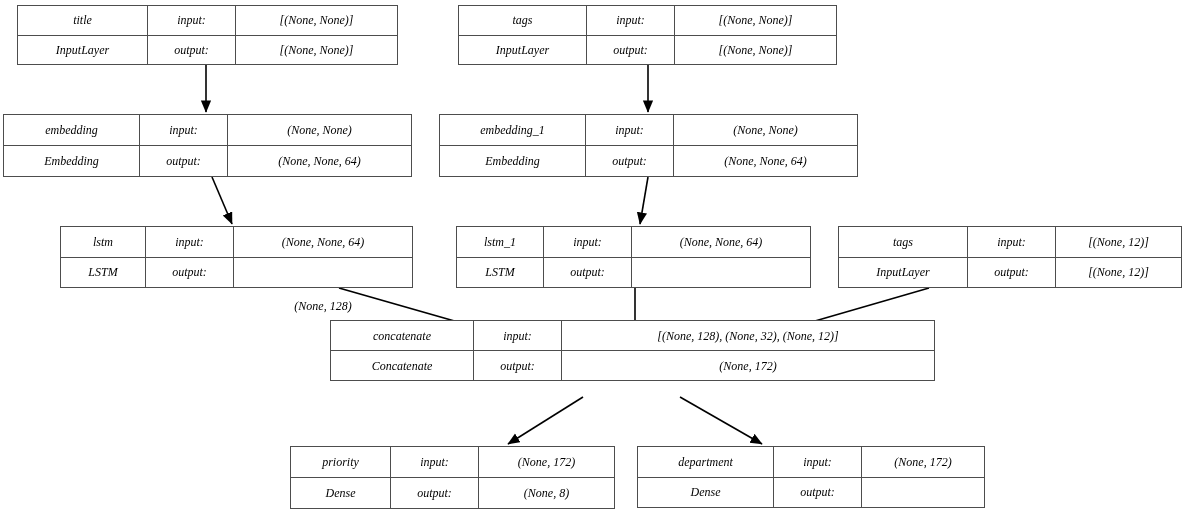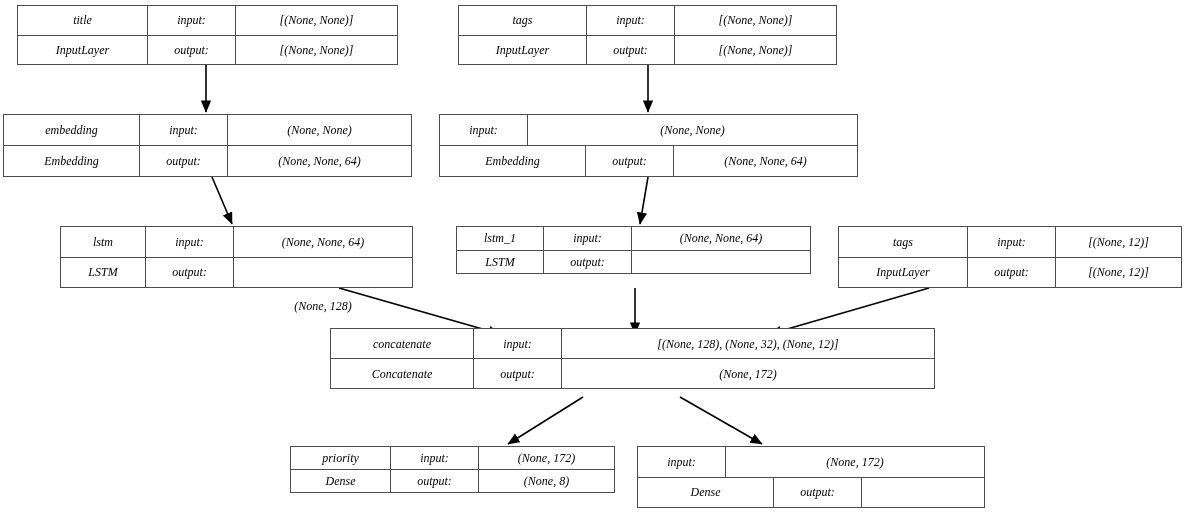--- a/index.html
+++ b/index.html
@@ -119,20 +119,21 @@
           <div class="cell c-shape" style="flex: 1 1 auto; border-color: rgb(77, 77, 77);">(None, None)</div>
         </div>
         <div class="row bottom">
           <div class="cell c-name" style="width: 136px; flex: 0 0 136px; border-color: rgb(77, 77, 77);">Embedding</div>
           <div class="cell c-io" style="width: 88px; flex: 0 0 88px; border-color: rgb(77, 77, 77);">output:</div>
           <div class="cell c-shape" style="flex: 1 1 auto; border-color: rgb(77, 77, 77);">(None, None, 64)</div>
         </div>
       </div>
       <div class="node" style="left: 439px; top: 114px; width: 419px; height: 63px; border-color: rgb(77, 77, 77);">
         <div class="row top" style="border-bottom-color: rgb(77, 77, 77);">
+          <div class="cell c-name" style="width: 146px; flex: 0 0 146px; border-color: rgb(77, 77, 77);">embedding_1</div>
           <div class="cell c-io" style="width: 88px; flex: 0 0 88px; border-color: rgb(77, 77, 77);">input:</div>
           <div class="cell c-shape" style="flex: 1 1 auto; border-color: rgb(77, 77, 77);">(None, None)</div>
         </div>
         <div class="row bottom">
           <div class="cell c-name" style="width: 146px; flex: 0 0 146px; border-color: rgb(77, 77, 77);">Embedding</div>
           <div class="cell c-io" style="width: 88px; flex: 0 0 88px; border-color: rgb(77, 77, 77);">output:</div>
           <div class="cell c-shape" style="flex: 1 1 auto; border-color: rgb(77, 77, 77);">(None, None, 64)</div>
         </div>
       </div>
       <div class="node" style="left: 60px; top: 226px; width: 353px; height: 62px; border-color: rgb(77, 77, 77);">
@@ -140,21 +141,21 @@
           <div class="cell c-name" style="width: 85px; flex: 0 0 85px; border-color: rgb(77, 77, 77);">lstm</div>
           <div class="cell c-io" style="width: 88px; flex: 0 0 88px; border-color: rgb(77, 77, 77);">input:</div>
           <div class="cell c-shape" style="flex: 1 1 auto; border-color: rgb(77, 77, 77);">(None, None, 64)</div>
         </div>
         <div class="row bottom">
           <div class="cell c-name" style="width: 85px; flex: 0 0 85px; border-color: rgb(77, 77, 77);">LSTM</div>
           <div class="cell c-io" style="width: 88px; flex: 0 0 88px; border-color: rgb(77, 77, 77);">output:</div>
           <div class="cell c-shape" style="flex: 1 1 auto; border-color: rgb(77, 77, 77); margin-top: 48px;">(None, 128)</div>
         </div>
       </div>
-      <div class="node" style="left: 456px; top: 226px; width: 355px; height: 48px; border-color: rgb(77, 77, 77);">
+      <div class="node" style="left: 456px; top: 226px; width: 355px; height: 62px; border-color: rgb(77, 77, 77);">
         <div class="row top" style="border-bottom-color: rgb(77, 77, 77);">
           <div class="cell c-name" style="width: 87px; flex: 0 0 87px; border-color: rgb(77, 77, 77);">lstm_1</div>
           <div class="cell c-io" style="width: 88px; flex: 0 0 88px; border-color: rgb(77, 77, 77);">input:</div>
           <div class="cell c-shape" style="flex: 1 1 auto; border-color: rgb(77, 77, 77);">(None, None, 64)</div>
         </div>
         <div class="row bottom">
           <div class="cell c-name" style="width: 87px; flex: 0 0 87px; border-color: rgb(77, 77, 77);">LSTM</div>
           <div class="cell c-io" style="width: 88px; flex: 0 0 88px; border-color: rgb(77, 77, 77);">output:</div>
         </div>
       </div>
@@ -163,46 +164,47 @@
           <div class="cell c-name" style="width: 129px; flex: 0 0 129px; border-color: rgb(77, 77, 77);">tags</div>
           <div class="cell c-io" style="width: 88px; flex: 0 0 88px; border-color: rgb(77, 77, 77);">input:</div>
           <div class="cell c-shape" style="flex: 1 1 auto; border-color: rgb(77, 77, 77);">[(None, 12)]</div>
         </div>
         <div class="row bottom">
           <div class="cell c-name" style="width: 129px; flex: 0 0 129px; border-color: rgb(77, 77, 77);">InputLayer</div>
           <div class="cell c-io" style="width: 88px; flex: 0 0 88px; border-color: rgb(77, 77, 77);">output:</div>
           <div class="cell c-shape" style="flex: 1 1 auto; border-color: rgb(77, 77, 77);">[(None, 12)]</div>
         </div>
       </div>
-      <div class="node" style="left: 330px; top: 328px; width: 605px; height: 61px; border-color: rgb(77, 77, 77);">
+      <div class="node" style="left: 330px; top: 320px; width: 605px; height: 61px; border-color: rgb(77, 77, 77);">
         <div class="row top" style="border-bottom-color: rgb(77, 77, 77);">
           <div class="cell c-name" style="width: 143px; flex: 0 0 143px; border-color: rgb(77, 77, 77);">concatenate</div>
           <div class="cell c-io" style="width: 88px; flex: 0 0 88px; border-color: rgb(77, 77, 77);">input:</div>
           <div class="cell c-shape" style="flex: 1 1 auto; border-color: rgb(77, 77, 77);">[(None, 128), (None, 32), (None, 12)]</div>
         </div>
         <div class="row bottom">
           <div class="cell c-name" style="width: 143px; flex: 0 0 143px; border-color: rgb(77, 77, 77);">Concatenate</div>
           <div class="cell c-io" style="width: 88px; flex: 0 0 88px; border-color: rgb(77, 77, 77);">output:</div>
           <div class="cell c-shape" style="flex: 1 1 auto; border-color: rgb(77, 77, 77);">(None, 172)</div>
         </div>
       </div>
-      <div class="node" style="left: 290px; top: 446px; width: 325px; height: 47px; border-color: rgb(77, 77, 77);">
+      <div class="node" style="left: 290px; top: 446px; width: 325px; height: 63px; border-color: rgb(77, 77, 77);">
         <div class="row top" style="border-bottom-color: rgb(77, 77, 77);">
           <div class="cell c-name" style="width: 100px; flex: 0 0 100px; border-color: rgb(77, 77, 77);">priority</div>
           <div class="cell c-io" style="width: 88px; flex: 0 0 88px; border-color: rgb(77, 77, 77);">input:</div>
           <div class="cell c-shape" style="flex: 1 1 auto; border-color: rgb(77, 77, 77);">(None, 172)</div>
         </div>
         <div class="row bottom">
           <div class="cell c-name" style="width: 100px; flex: 0 0 100px; border-color: rgb(77, 77, 77);">Dense</div>
           <div class="cell c-io" style="width: 88px; flex: 0 0 88px; border-color: rgb(77, 77, 77);">output:</div>
           <div class="cell c-shape" style="flex: 1 1 auto; border-color: rgb(77, 77, 77);">(None, 8)</div>
         </div>
       </div>
       <div class="node" style="left: 637px; top: 446px; width: 348px; height: 62px; border-color: rgb(77, 77, 77);">
         <div class="row top" style="border-bottom-color: rgb(77, 77, 77);">
+          <div class="cell c-name" style="width: 136px; flex: 0 0 136px; border-color: rgb(77, 77, 77);">department</div>
           <div class="cell c-io" style="width: 88px; flex: 0 0 88px; border-color: rgb(77, 77, 77);">input:</div>
           <div class="cell c-shape" style="flex: 1 1 auto; border-color: rgb(77, 77, 77);">(None, 172)</div>
         </div>
         <div class="row bottom">
           <div class="cell c-name" style="width: 136px; flex: 0 0 136px; border-color: rgb(77, 77, 77);">Dense</div>
           <div class="cell c-io" style="width: 88px; flex: 0 0 88px; border-color: rgb(77, 77, 77);">output:</div>
         </div>
       </div>
     </div>
 </div>

